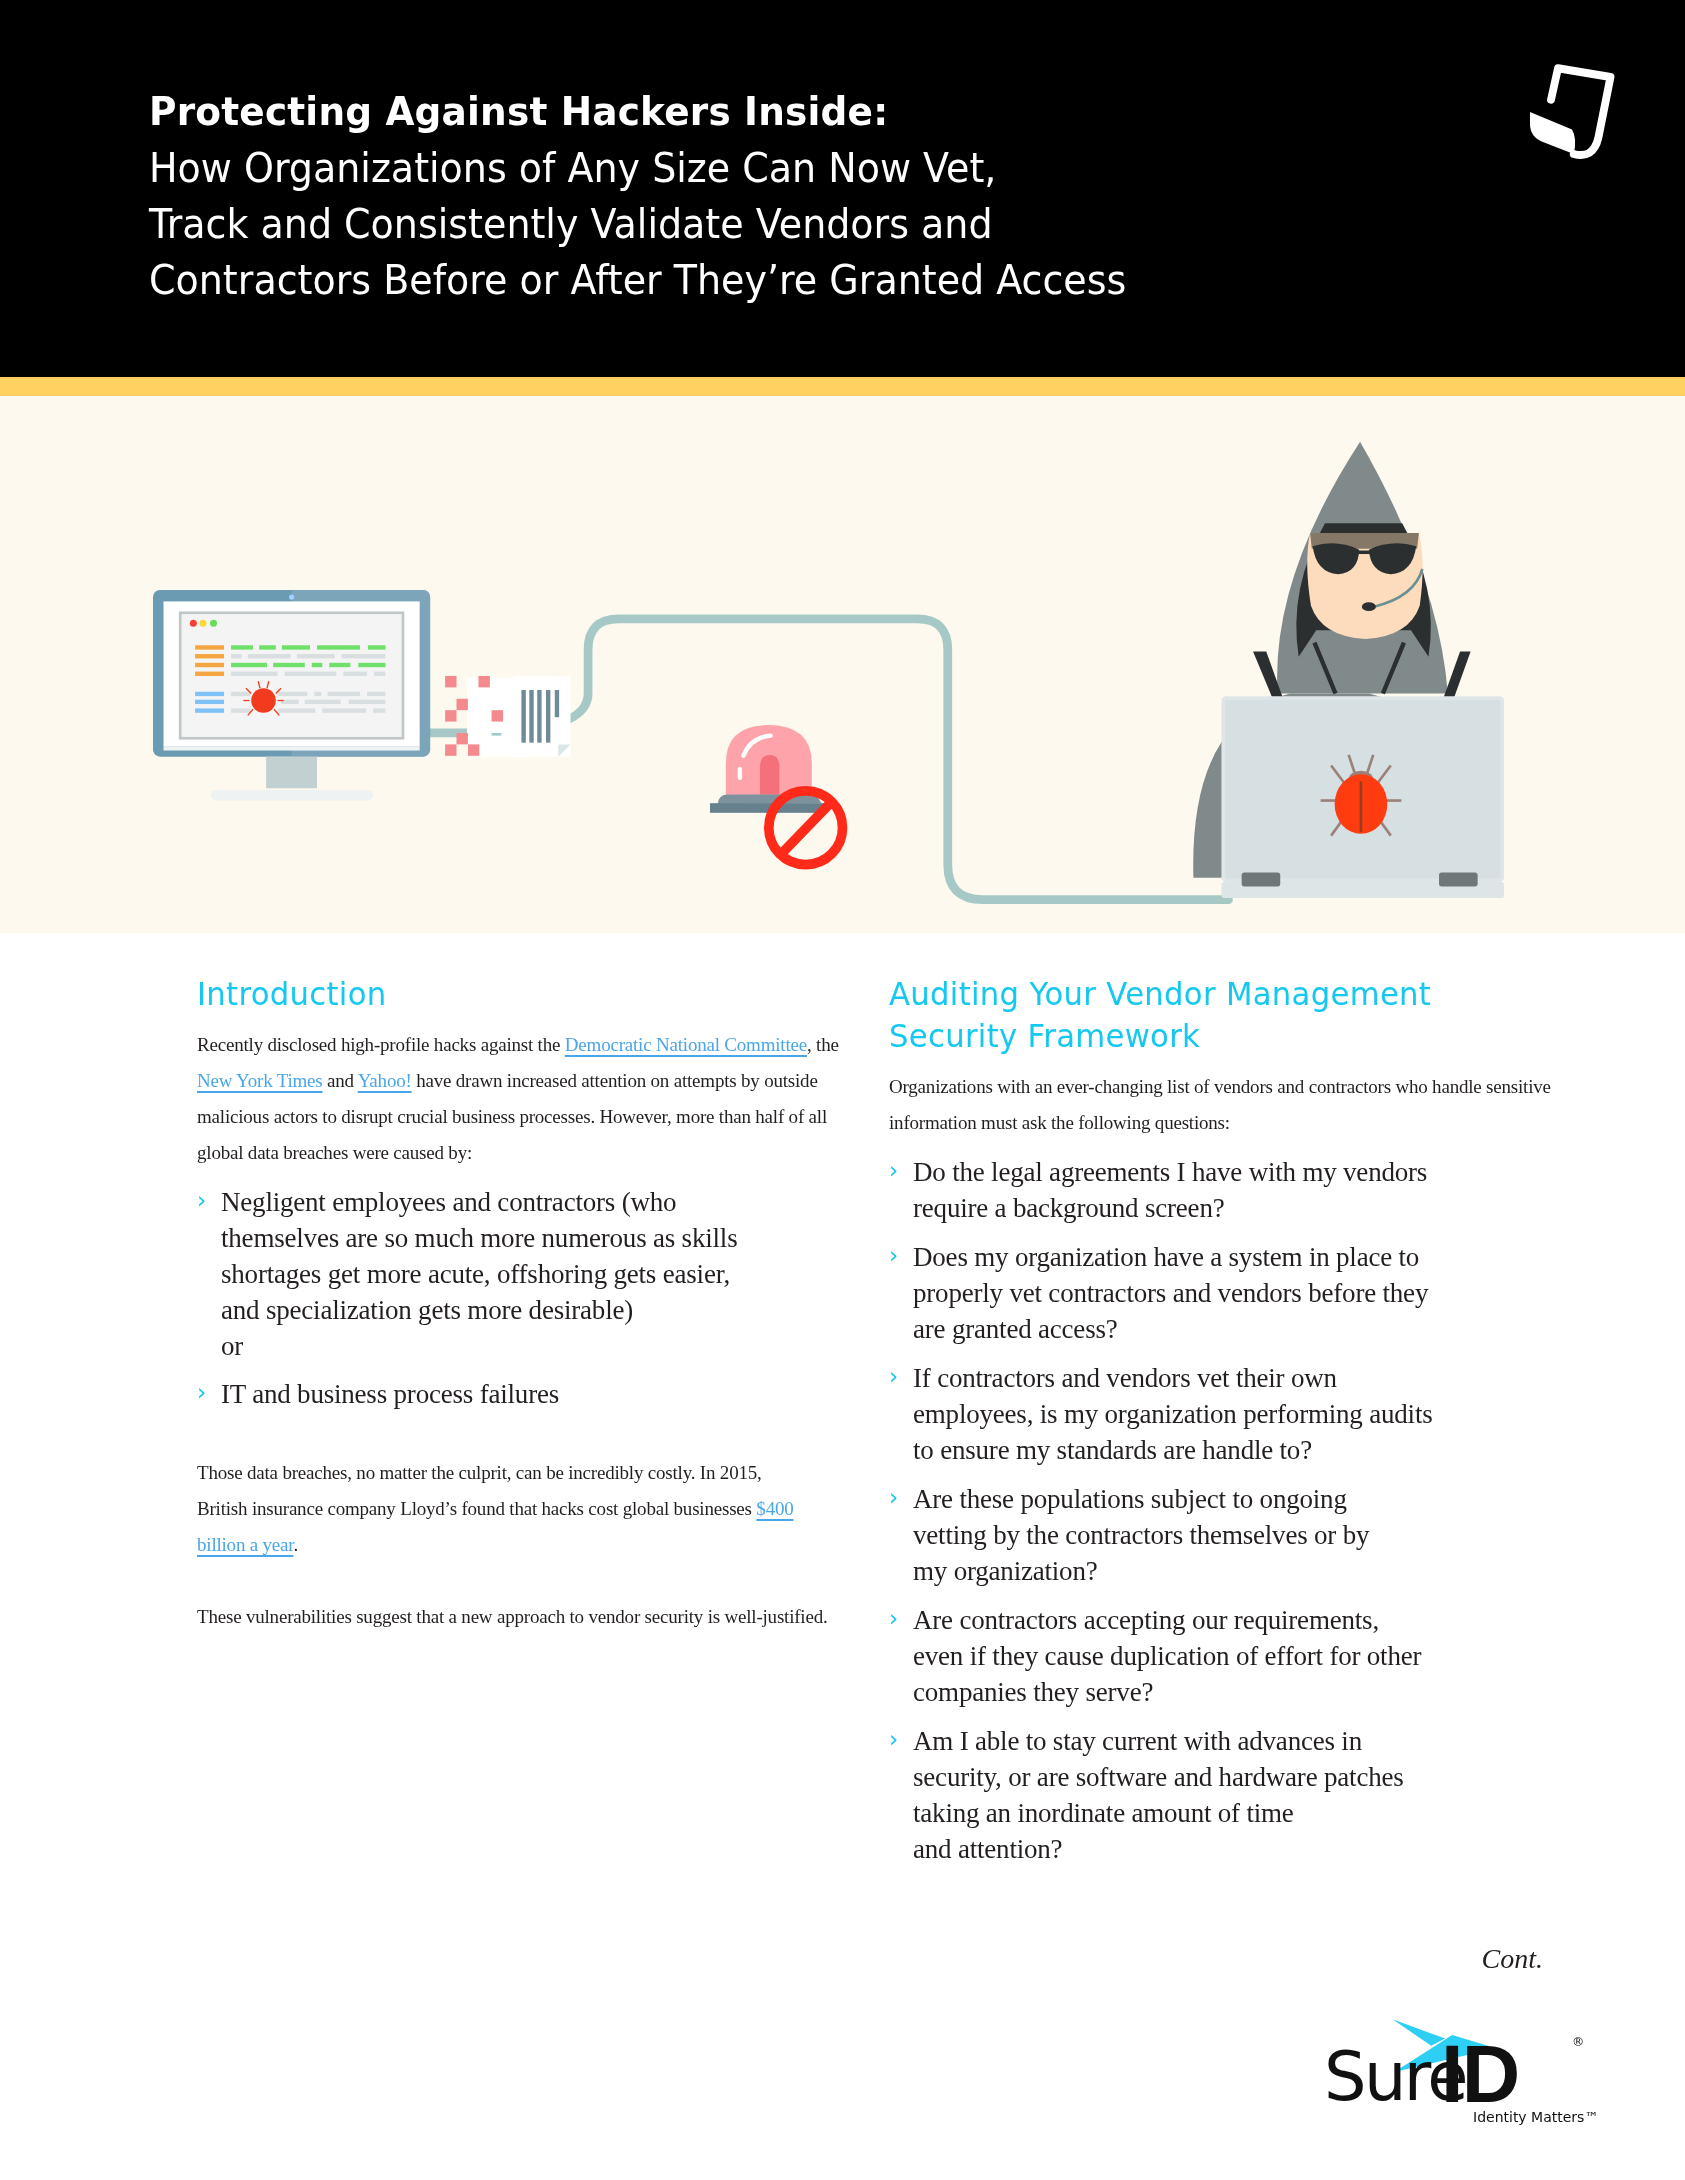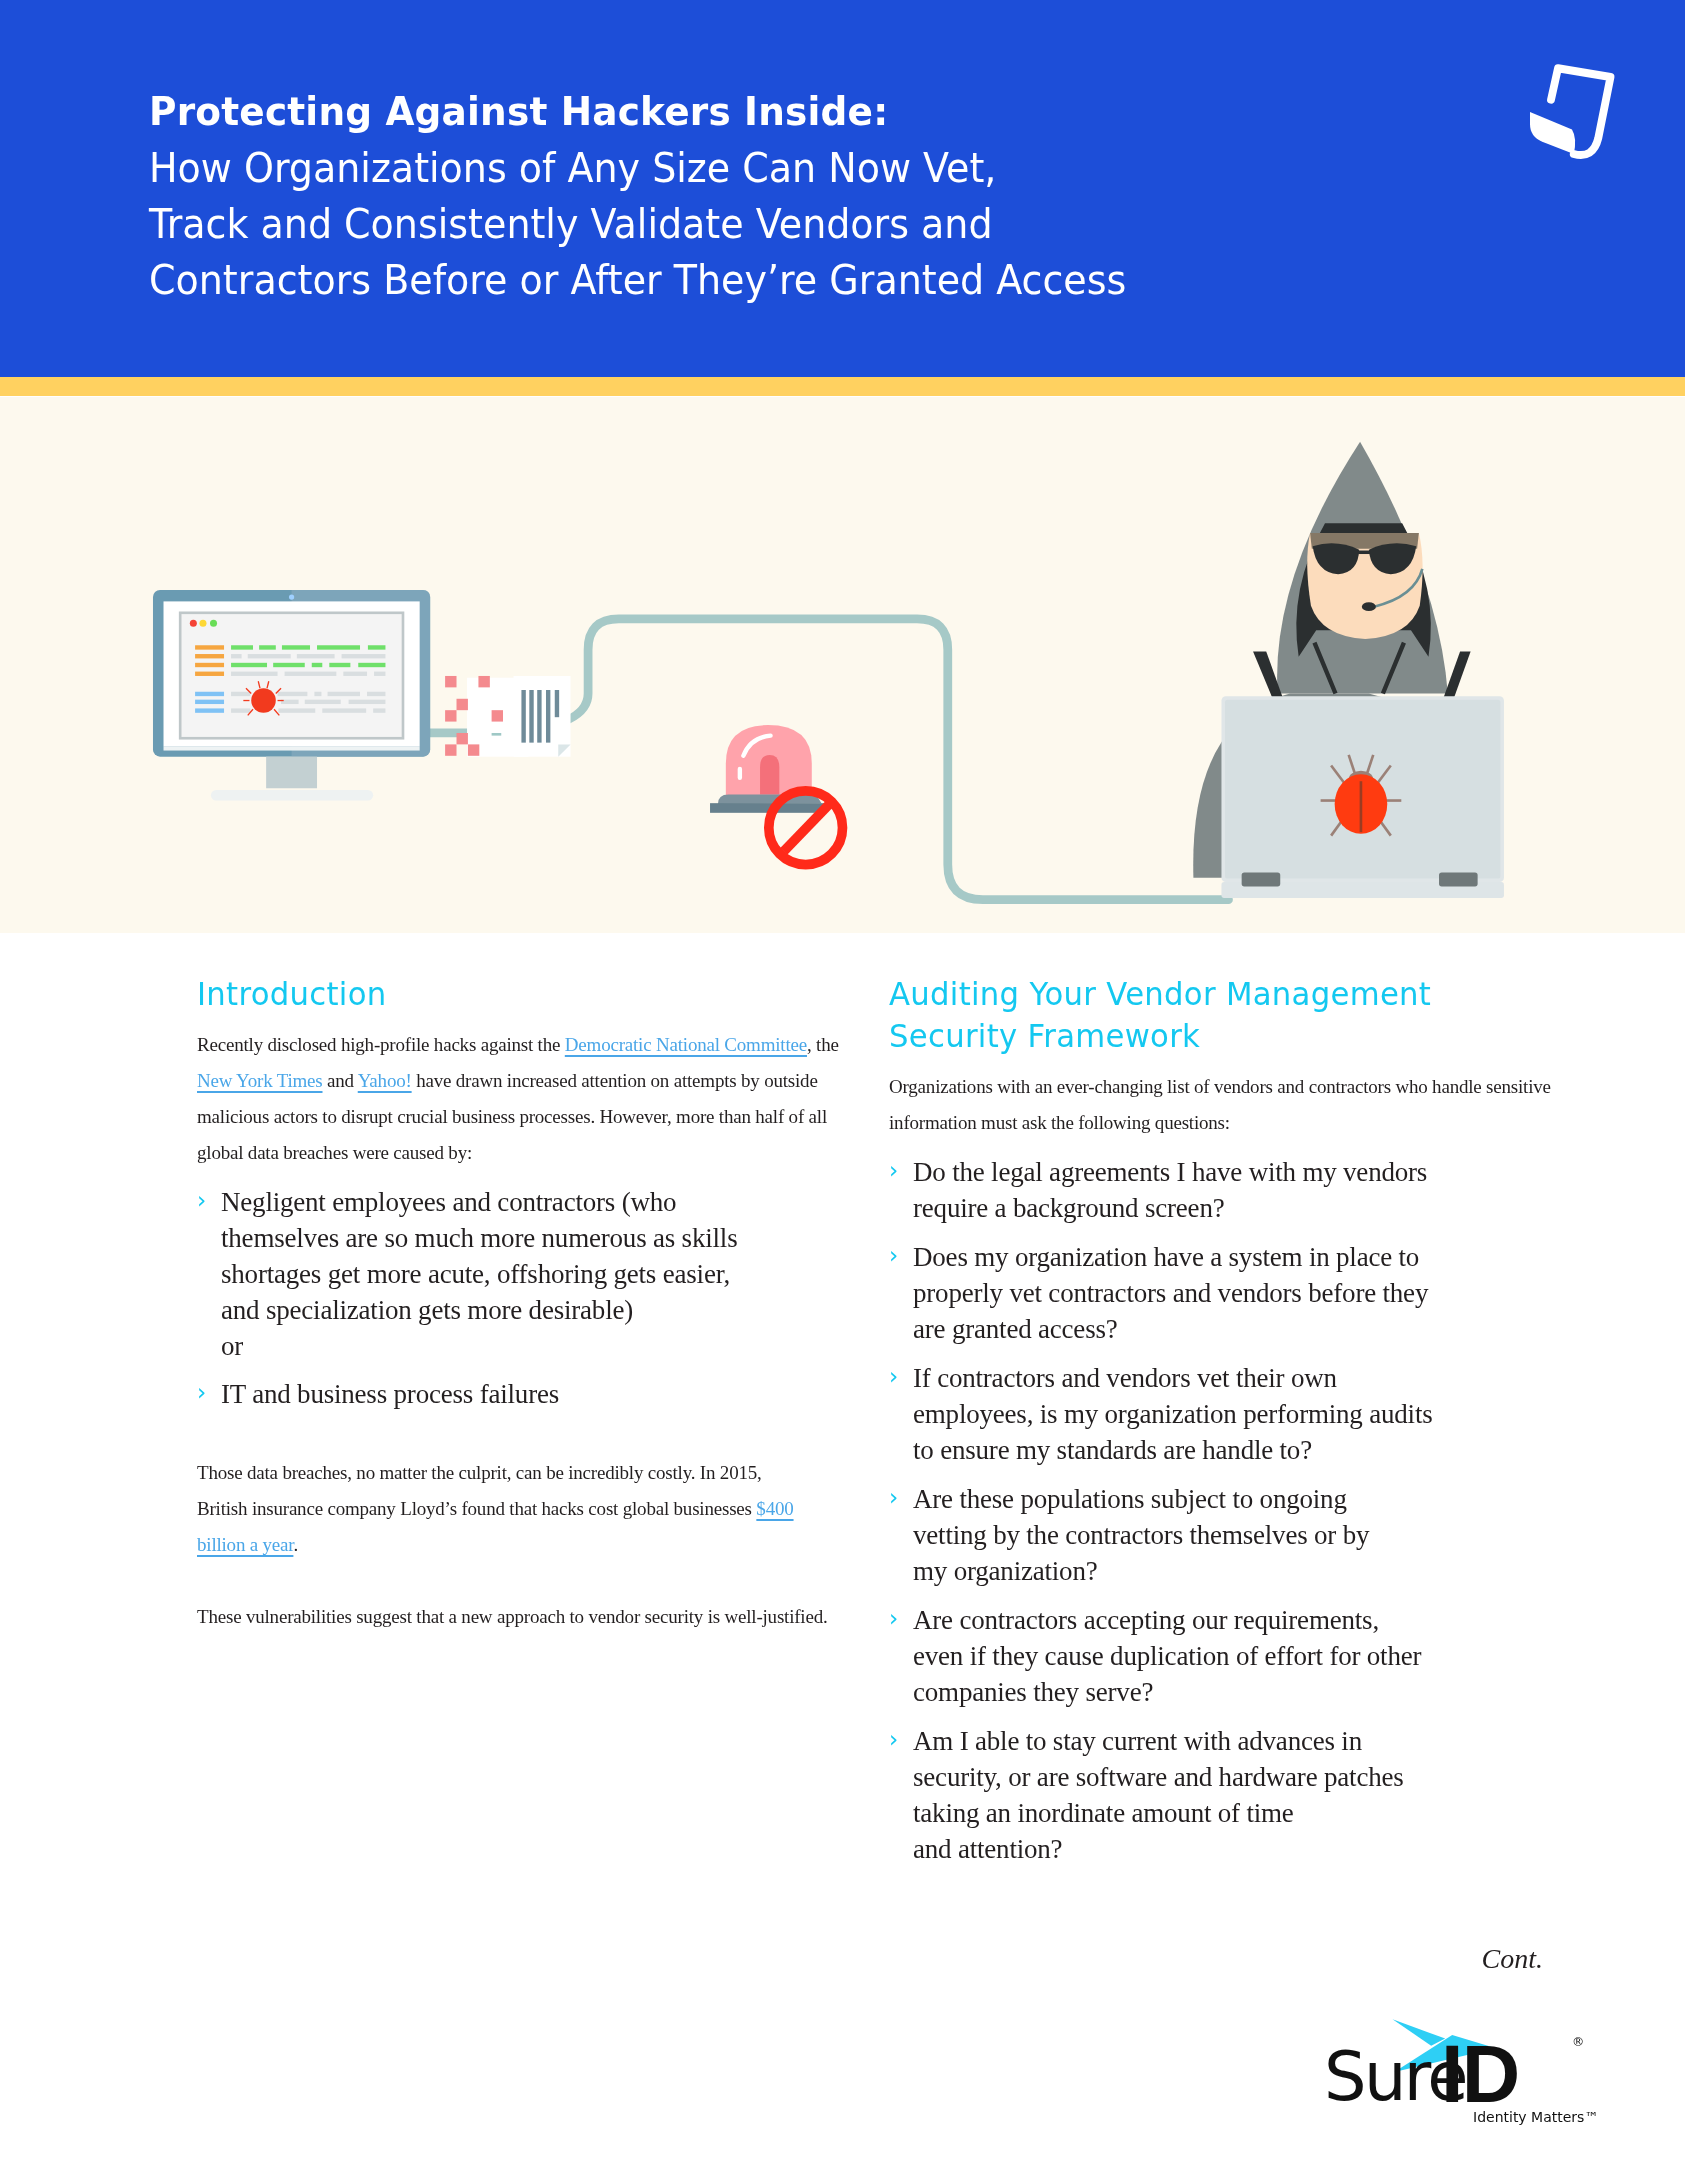--- a/index.html
+++ b/index.html
@@ -1,20 +1,20 @@
 <!DOCTYPE html>
 <html style="font-size:14px"><head>
 <meta charset="utf-8">
 <style>
   * { box-sizing: border-box; margin: 0; padding: 0; }
   html, body { width: 1685px; height: 2180px; background: #ffffff; overflow: hidden; }
   body { position: relative; font-family: "Liberation Serif", "DejaVu Serif", serif; color: #231f20; }
 
   
-  .header { position: absolute; left: 0; top: 0; width: 1685px; height: 377px; background: #1d4ed8; }
+  .header { position: absolute; left: 0; top: 0; width: 1685px; height: 377px; background: #000000; }
   .header-title { position: absolute; left: 149px; top: 86px; color: #ffffff;
     font-family: "DejaVu Sans", "Liberation Sans", sans-serif; font-weight: bold;
     font-size: 39px; letter-spacing: 0.2px; line-height: 51px; transform: scaleX(0.96); transform-origin: left; }
   .header-sub { position: absolute; left: 149px; top: 140px; color: #ffffff;
     font-family: "DejaVu Sans", "Liberation Sans", sans-serif; font-weight: normal;
     font-size: 40px; line-height: 56px; transform: scaleX(0.95); transform-origin: left; }
   .header-sub div { white-space: nowrap; }
   .doc-icon { position: absolute; left: 1523px; top: 63px; width: 105px; height: 105px; }
 
   .stripe { position: absolute; left: 0; top: 377px; width: 1685px; height: 19.3px; background: #ffd160; }

